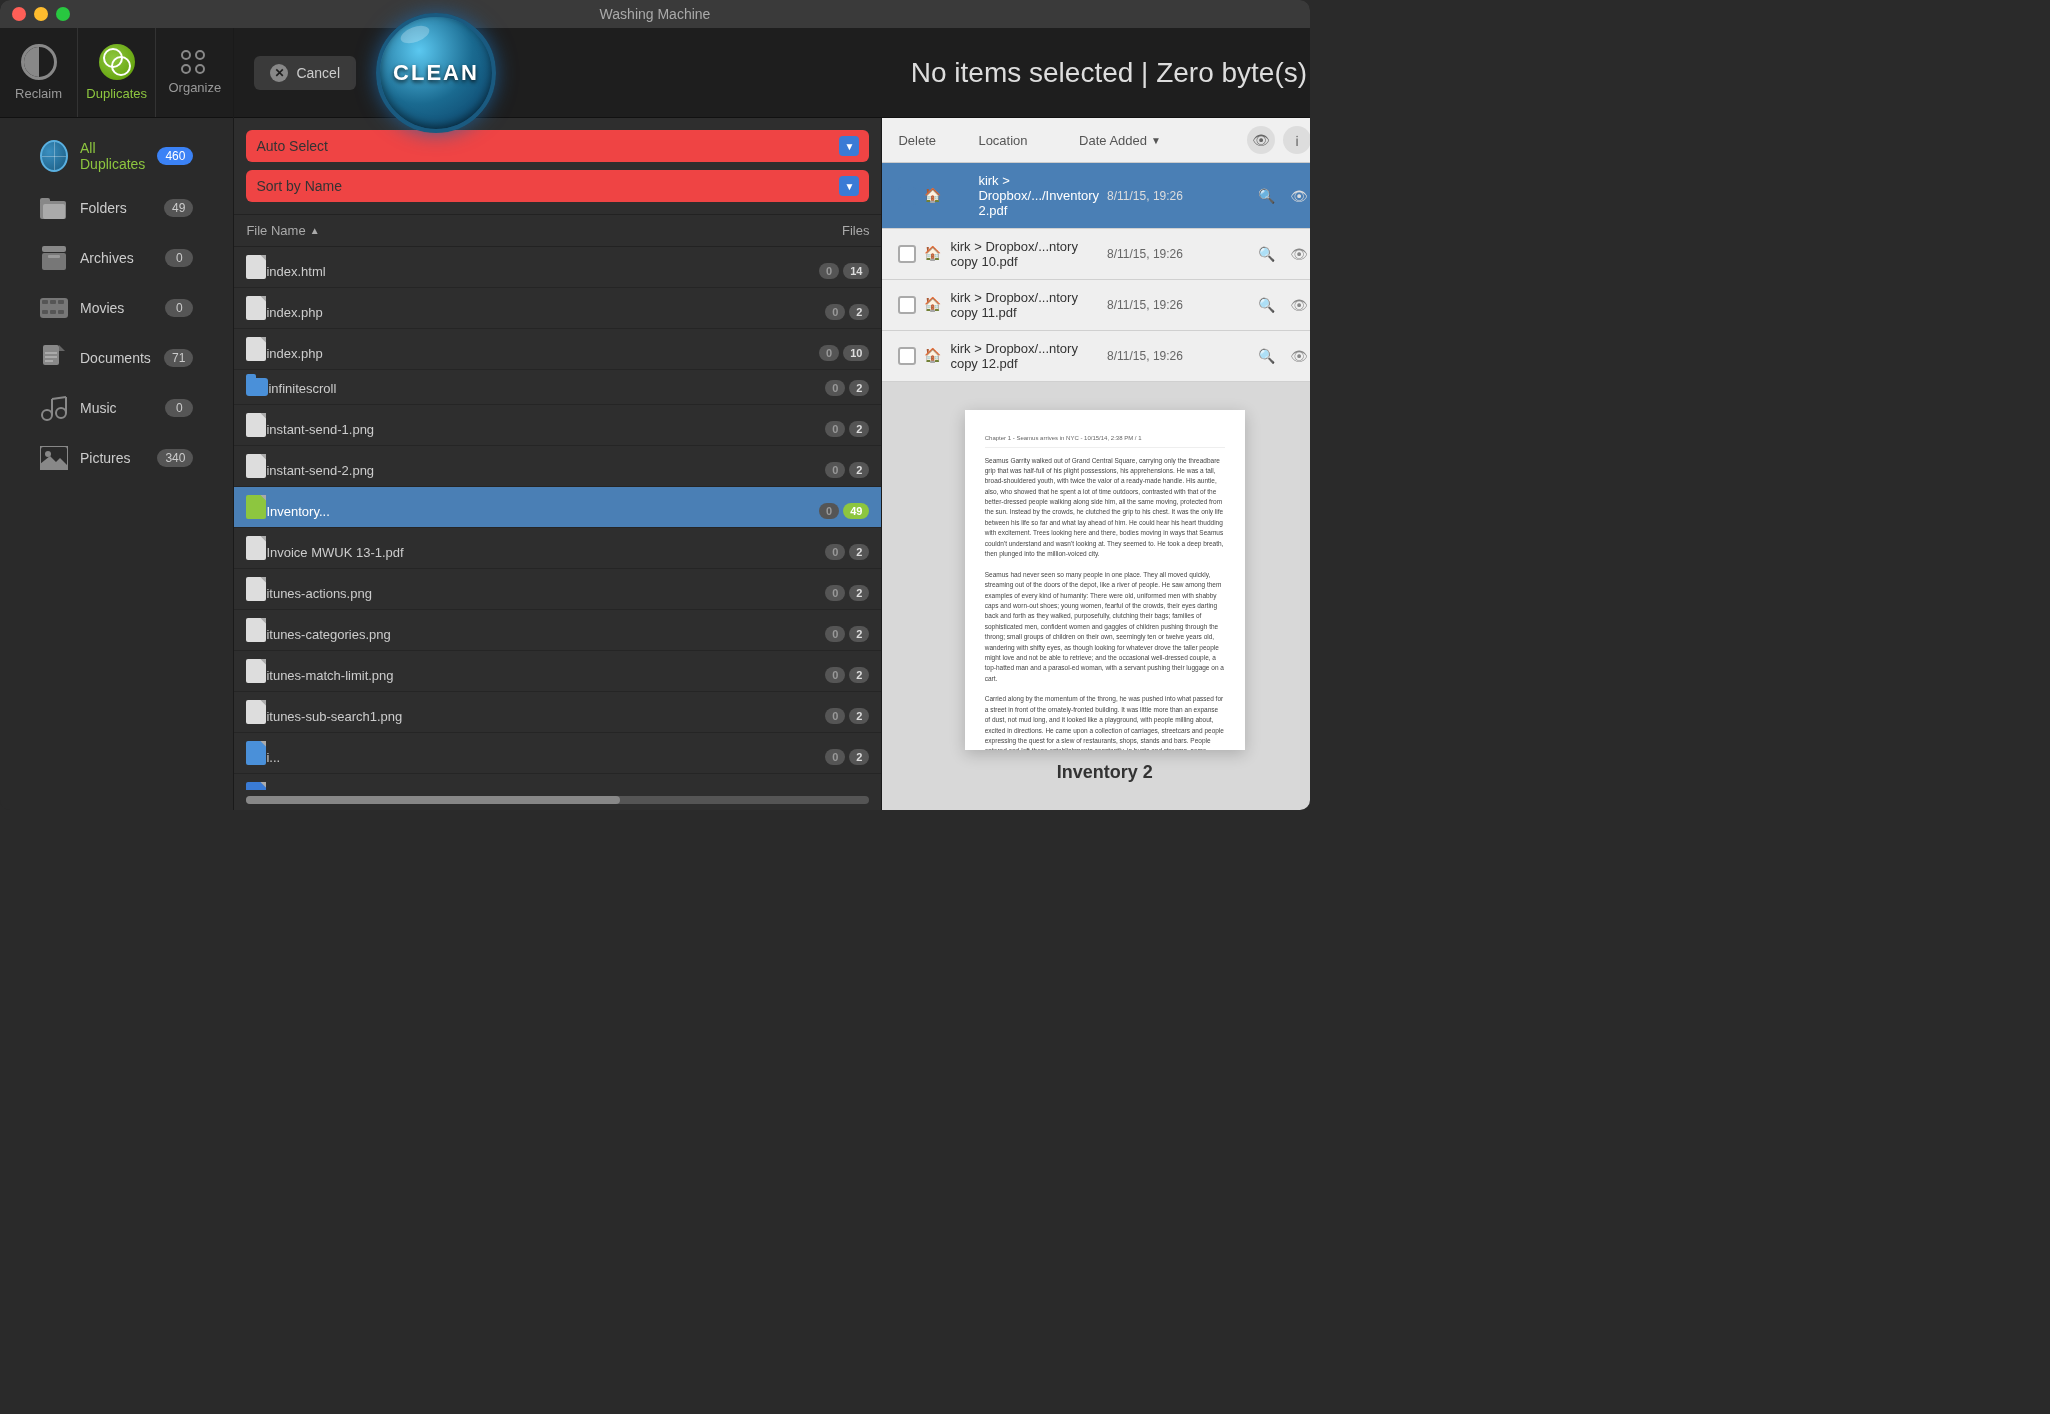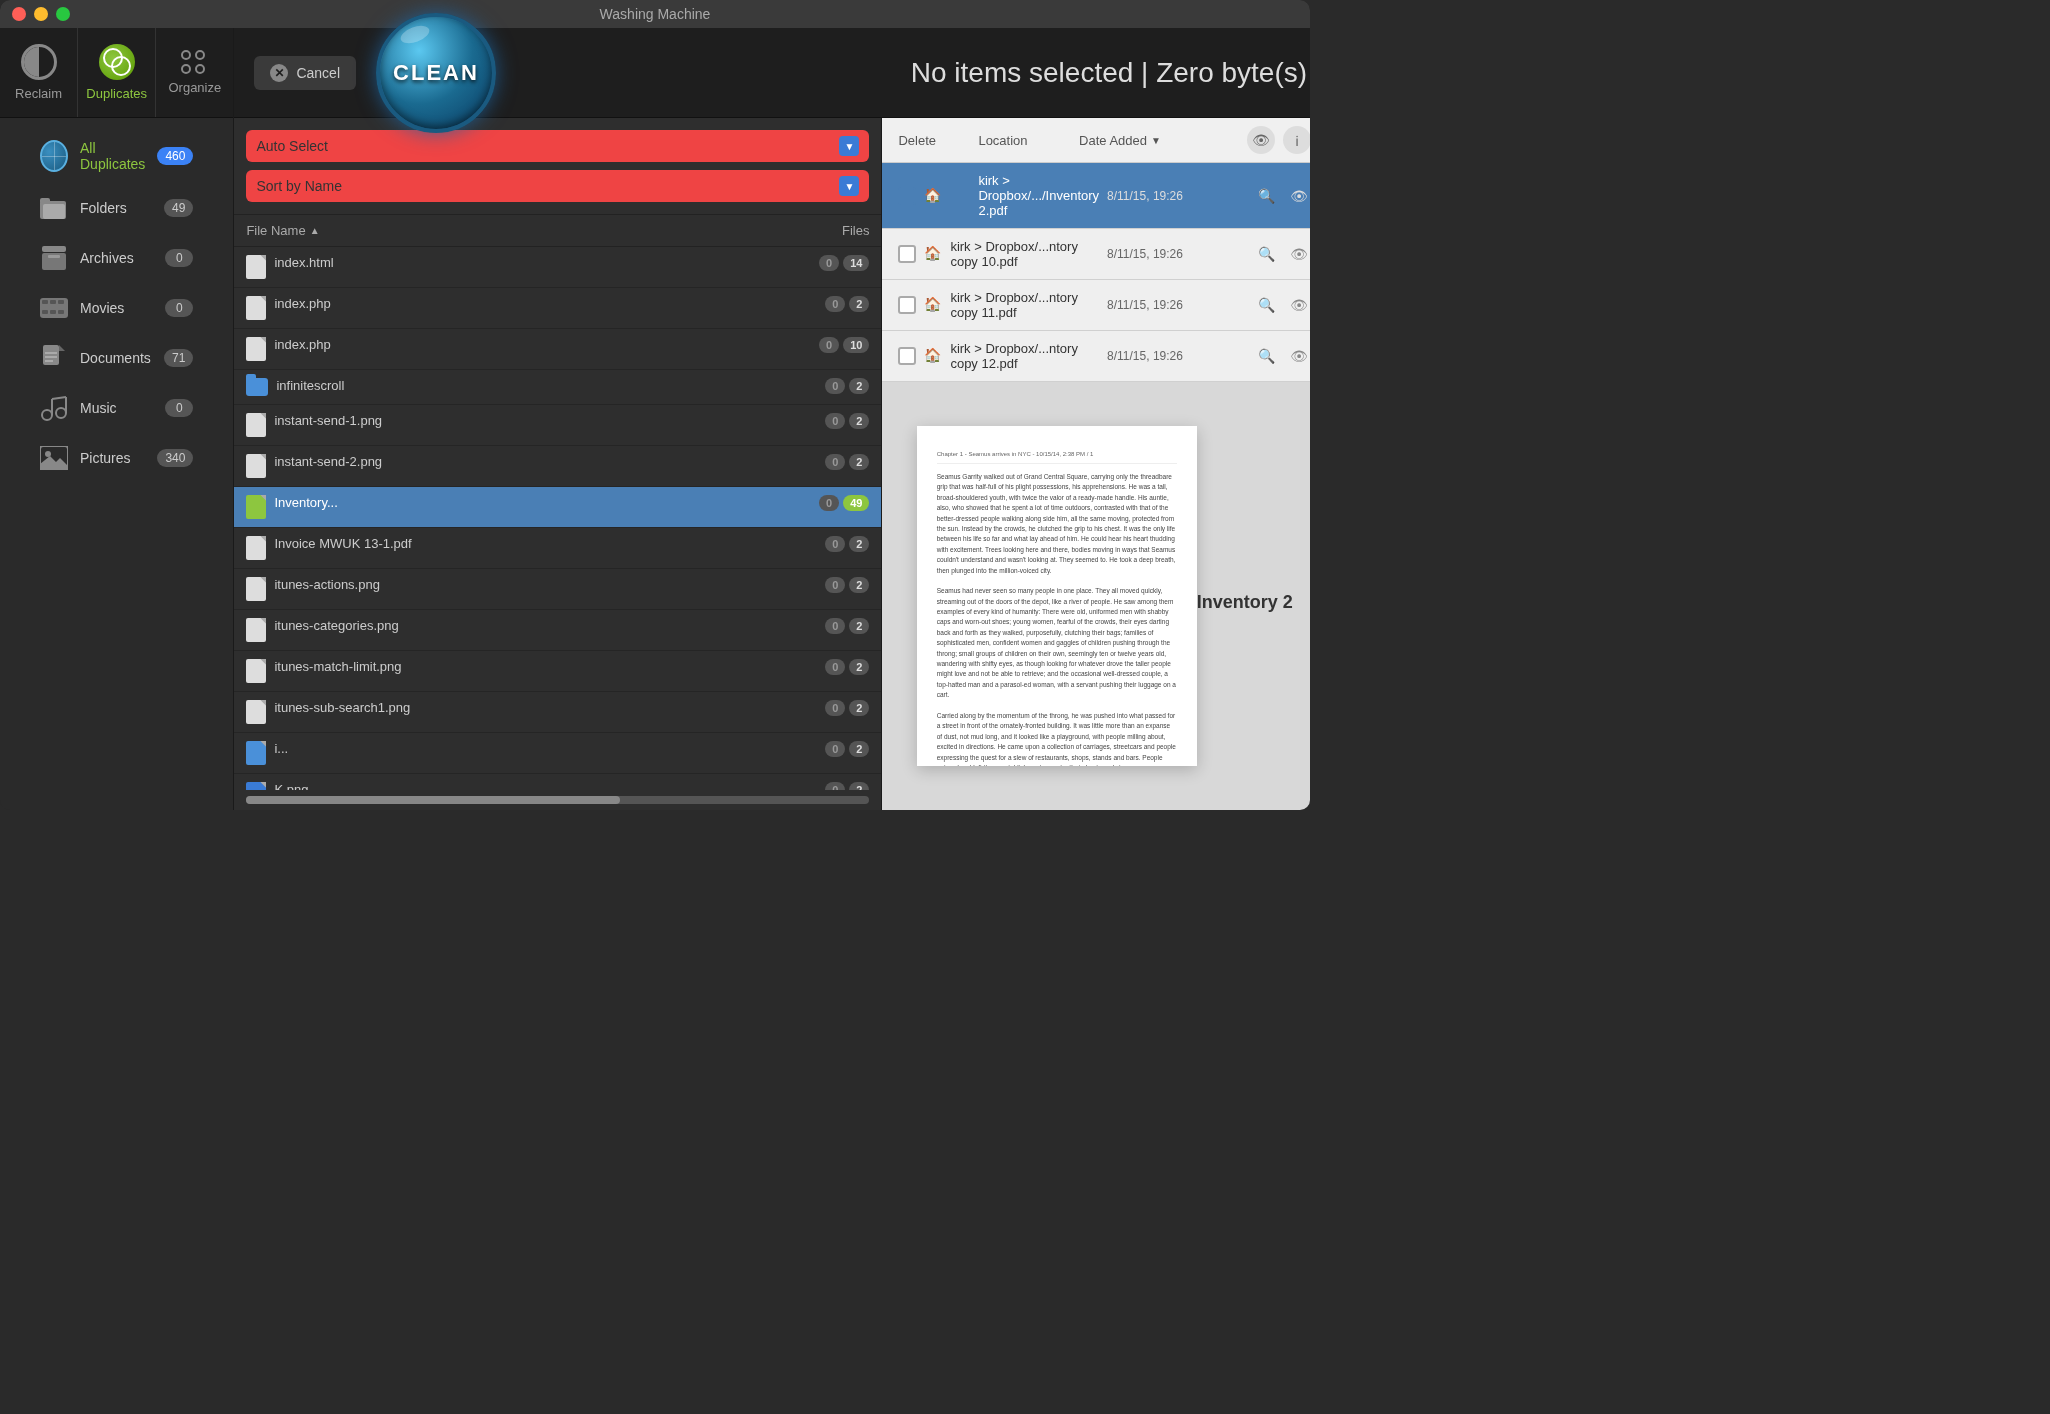--- a/index.html
+++ b/index.html
@@ -369,27 +369,26 @@
     }
     .file-list-header .col-name { flex: 1; display: flex; align-items: center; gap: 4px; }
     .file-list-header .col-files { width: 80px; text-align: right; }
 
     .file-list {
       flex: 1;
       overflow-y: auto;
     }
     .file-item {
       display: flex;
-      align-items: flex-start;
+      align-items: flex-end;
       padding: 8px 12px;
       cursor: pointer;
       border-bottom: 1px solid #252525;
       color: #ccc;
       font-size: 13px;
-      gap: 8px;
     }
     .file-item.selected { background: #4a7fb5; color: #fff; }
 
     .file-icon {
       width: 20px;
       height: 24px;
       background: #ddd;
       border-radius: 2px;
       position: relative;
       flex-shrink: 0;
@@ -557,21 +556,21 @@
       align-items: center;
       justify-content: center;
       color: #888;
       font-size: 14px;
     }
 
     
     .preview-content {
       flex: 1;
       display: flex;
-      flex-direction: row;
+      flex-direction: column;
       align-items: center;
       justify-content: center;
       background: #d8d8d8;
       padding: 20px;
     }
 
     .doc-preview {
       width: 280px;
       background: #fff;
       box-shadow: 0 4px 15px rgba(0,0,0,0.2);

